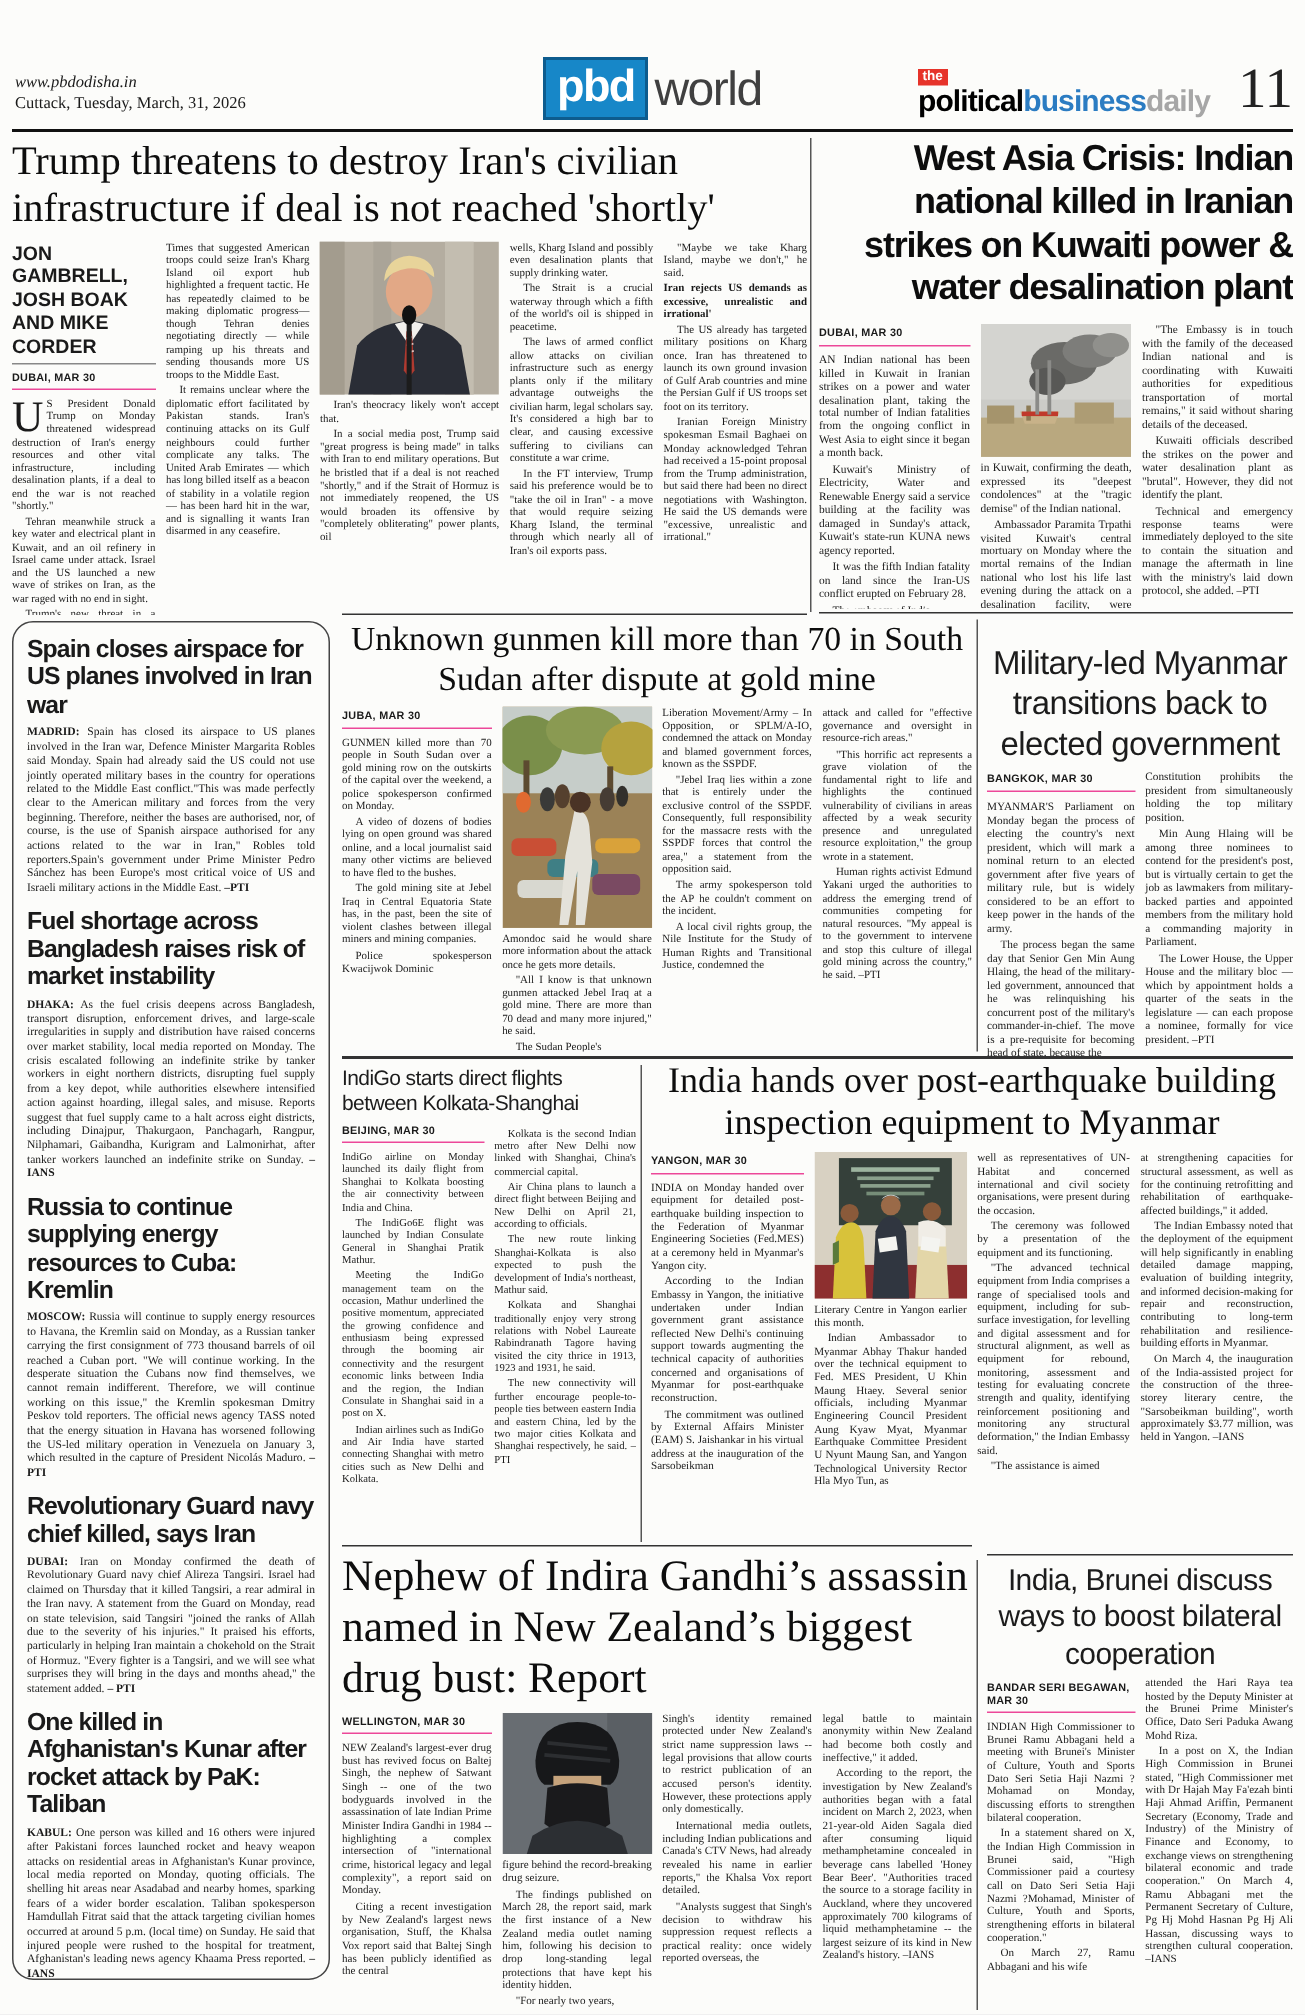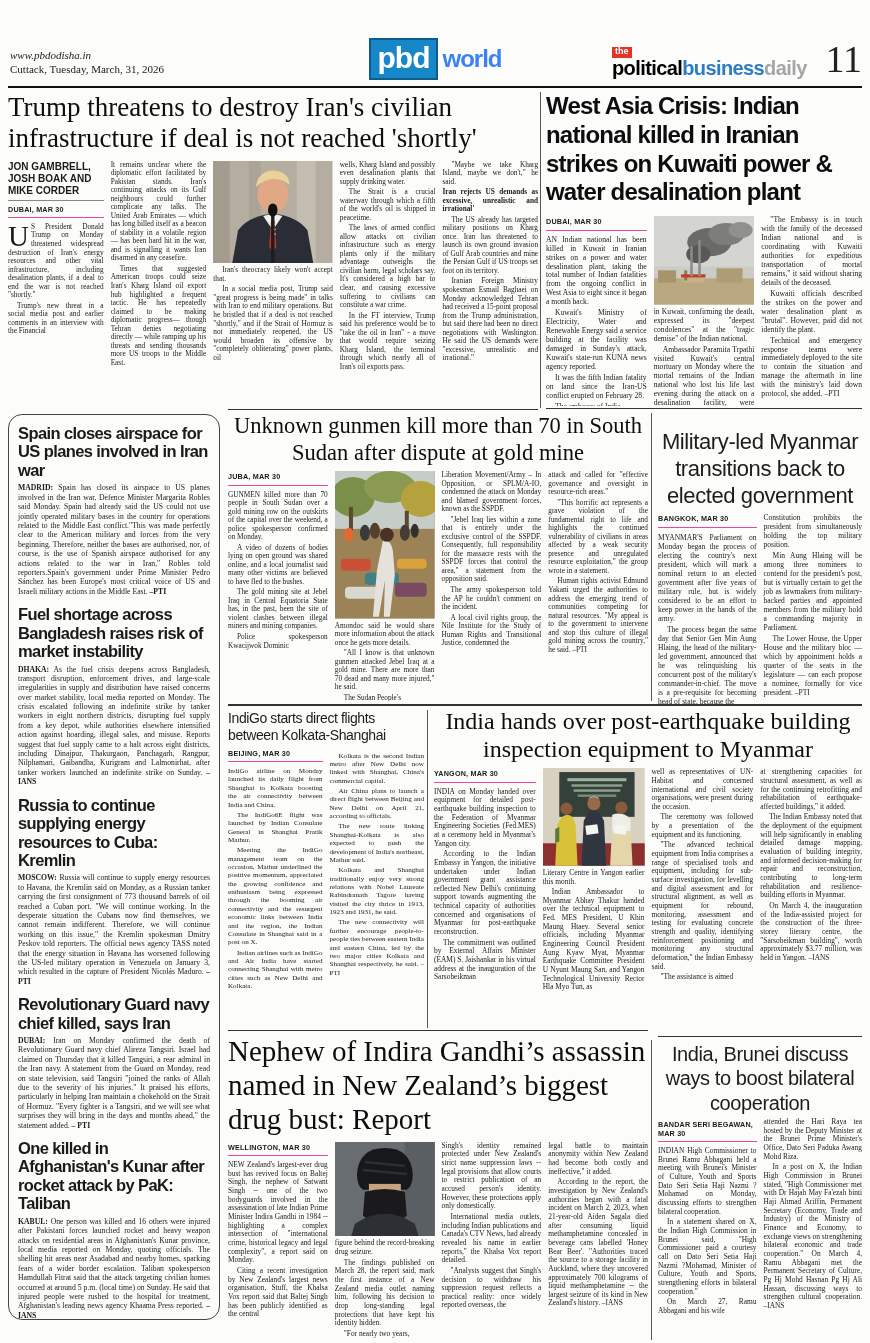--- a/index.html
+++ b/index.html
@@ -8,37 +8,37 @@
   .abs{position:absolute;box-sizing:border-box;overflow:hidden;}
   .hrule{position:absolute;background:#333;height:1px;}
   .vrule{position:absolute;background:#555;width:1px;}
 
   
   .hdr-left{left:10px;top:48px;width:210px;font-size:11px;line-height:1.3;}
   .hdr-site{font-style:italic;}
   .logo{left:300px;top:38px;width:270px;display:flex;justify-content:center;align-items:center;}
   .logo-pbd{background:#1787c8;color:#fff;font-family:"Liberation Sans",sans-serif;font-weight:bold;
             font-size:30px;padding:1px 7px 3px;border:2px solid #0d5c8e;letter-spacing:-1px;}
-  .logo-world{color:#3b82f6;font-family:"Liberation Sans",sans-serif;font-weight:bold;font-size:24px;
+  .logo-world{color:#404040;font-family:"Liberation Sans",sans-serif;font-weight:normal;font-size:32px;
               margin-left:4px;letter-spacing:-1px;}
   .masthead{left:612px;top:40px;width:250px;font-family:"Liberation Sans",sans-serif;}
   .mh-the{display:inline-block;background:#e6332a;color:#fff;font-size:9px;font-weight:bold;
           padding:0 3px 1px;line-height:1.1;}
   .mh-line{font-size:20px;font-weight:bold;letter-spacing:-0.6px;line-height:1.05;}
   .mh-political{color:#000;}
   .mh-business{color:#2b7cc2;}
   .mh-daily{color:#a6a6a6;}
   .mh-page{position:absolute;right:0;top:0;font-family:"Liberation Serif",serif;font-size:38px;
            font-weight:normal;color:#222;line-height:1;}
 
   
   .hl-serif{font-family:"Liberation Serif",serif;font-weight:normal;color:#0d0d0d;margin:0;}
   .hl-sansb{font-family:"Liberation Sans",sans-serif;font-weight:bold;color:#0d0d0d;margin:0;letter-spacing:-0.8px;}
   .hl-sansl{font-family:"Liberation Sans",sans-serif;font-weight:normal;color:#1c1c1c;margin:0;letter-spacing:-0.4px;}
-  .byline{font-family:"Liberation Sans",sans-serif;font-weight:bold;font-size:10px;line-height:1.2;
+  .byline{font-family:"Liberation Sans",sans-serif;font-weight:bold;font-size:13px;line-height:1.2;
           border-bottom:1px solid #888;padding-bottom:3px;margin-bottom:3px;}
   .dateline{font-family:"Liberation Sans",sans-serif;font-weight:bold;font-size:7.2px;letter-spacing:0.2px;
             border-bottom:1px solid #ec4899;padding:2px 0 3px;margin-bottom:5px;}
   .cols{display:flex;gap:7px;}
   .col{flex:1;min-width:0;}
   .paras p{margin:0 0 2px;text-indent:9px;text-align:justify;}
   .col:first-child .paras p:first-child{text-indent:0;}
   .cont .paras:first-of-type p:first-child{text-indent:0;}
   .photo{margin:0 0 3px;}
   .photo svg{display:block;width:100%;height:auto;}
@@ -50,21 +50,21 @@
   .art-trump .cols{margin-top:7px;font-size:7.3px;line-height:1.17;}
   .art-trump .photo-col{flex:1.25;}
   .art-trump .col:first-child .paras p:first-child::first-letter{
       float:left;font-size:29px;line-height:24px;padding:1px 2px 0 0;}
   .vr-1{left:540px;top:92px;height:316px;}
   .hr-wa{left:546px;top:408px;width:316px;}
   .hr-ss{left:228px;top:409px;width:310px;}
 
   
   .art-westasia{left:546px;top:92px;width:316px;height:314px;}
-  .art-westasia .hl-sansb{font-size:24px;line-height:1.2;text-align:left;}
+  .art-westasia .hl-sansb{font-size:24px;line-height:1.2;text-align:right;}
   .art-westasia .cols{margin-top:4px;font-size:7.6px;line-height:1.18;}
 
   
   .leftbox{left:8px;top:414px;width:212px;height:906px;border:1.5px solid #444;border-radius:14px;
            padding:9px 9px;}
   .brief h3{font-family:"Liberation Sans",sans-serif;font-weight:bold;font-size:16.5px;line-height:1.12;
             letter-spacing:-0.6px;margin:0 0 4px;}
   .brief{margin-bottom:9px;}
   .brief .b-body{font-size:7.7px;line-height:1.22;text-align:justify;margin:0;}
   .brief .b-lead,.brief .b-credit{font-weight:bold;}
@@ -132,27 +132,28 @@
   <div class="hrule" style="left:8px;top:86px;width:854px;height:2px;background:#111;"></div>
 
   <div class="abs art-trump">
     <h1 class="hl-serif">Trump threatens to destroy Iran's civilian infrastructure if deal is not reached 'shortly'</h1>
     <div class="cols">
       <div class="col">
         <div class="byline">JON GAMBRELL, JOSH BOAK AND MIKE CORDER</div>
         <div class="dateline">DUBAI, MAR 30</div>
         <div class="paras">
             <p>US President Donald Trump on Monday threatened widespread destruction of Iran's energy resources and other vital infrastructure, including desalination plants, if a deal to end the war is not reached "shortly."</p>
+            <p>Tehran meanwhile struck a key water and electrical plant in Kuwait, and an oil refinery in Israel came under attack. Israel and the US launched a new wave of strikes on Iran, as the war raged with no end in sight.</p>
             <p>Trump's new threat in a social media post and earlier comments in an interview with the Financial</p>
           </div>
       </div>
       <div class="col cont">
         <div class="paras">
+            <p>Times that suggested American troops could seize Iran's Kharg Island oil export hub highlighted a frequent tactic. He has repeatedly claimed to be making diplomatic progress— though Tehran denies negotiating directly — while ramping up his threats and sending thousands more US troops to the Middle East.</p>
             <p>It remains unclear where the diplomatic effort facilitated by Pakistan stands. Iran's continuing attacks on its Gulf neighbours could further complicate any talks. The United Arab Emirates — which has long billed itself as a beacon of stability in a volatile region — has been hard hit in the war, and is signalling it wants Iran disarmed in any ceasefire.</p>
-            <p>Times that suggested American troops could seize Iran's Kharg Island oil export hub highlighted a frequent tactic. He has repeatedly claimed to be making diplomatic progress— though Tehran denies negotiating directly — while ramping up his threats and sending thousands more US troops to the Middle East.</p>
           </div>
       </div>
       <div class="col photo-col">
         <figure class="photo">
           <svg viewBox="0 0 100 86" role="img" aria-label="Donald Trump speaking at microphone">
             <rect width="100" height="86" fill="#b4ada0"></rect>
             <rect x="0" width="14" height="86" fill="#a39c8e"></rect>
             <rect x="70" width="16" height="86" fill="#c3bdb0"></rect>
             <rect x="30" width="10" height="86" fill="#aaa498"></rect>
             <path d="M16 86 L21 58 Q30 46 50 44 Q70 46 79 58 L84 86 Z" fill="#2a2d36"></path>
@@ -225,21 +226,21 @@
           </svg>
         </figure>
         <div class="paras">
             <p>in Kuwait, confirming the death, expressed its "deepest condolences" at the "tragic demise" of the Indian national.</p>
             <p>Ambassador Paramita Trpathi visited Kuwait's central mortuary on Monday where the mortal remains of the Indian national who lost his life last evening during the attack on a desalination facility, were brought, the embassy said on social media.</p>
           </div>
       </div>
       <div class="col">
         <div class="paras" style="margin-top:5px;">
             <p>"The Embassy is in touch with the family of the deceased Indian national and is coordinating with Kuwaiti authorities for expeditious transportation of mortal remains," it said without sharing details of the deceased.</p>
-            <p>Kuwaiti officials described the strikes on the power and water desalination plant as "brutal". However, paid did not identify the plant.</p>
+            <p>Kuwaiti officials described the strikes on the power and water desalination plant as "brutal". However, they did not identify the plant.</p>
             <p>Technical and emergency response teams were immediately deployed to the site to contain the situation and manage the aftermath in line with the ministry's laid down protocol, she added. –PTI</p>
           </div>
       </div>
     </div>
   </div>
 
   <div class="hrule hr-wa"></div>
   <div class="hrule hr-ss"></div>
 
   <div class="abs leftbox">

